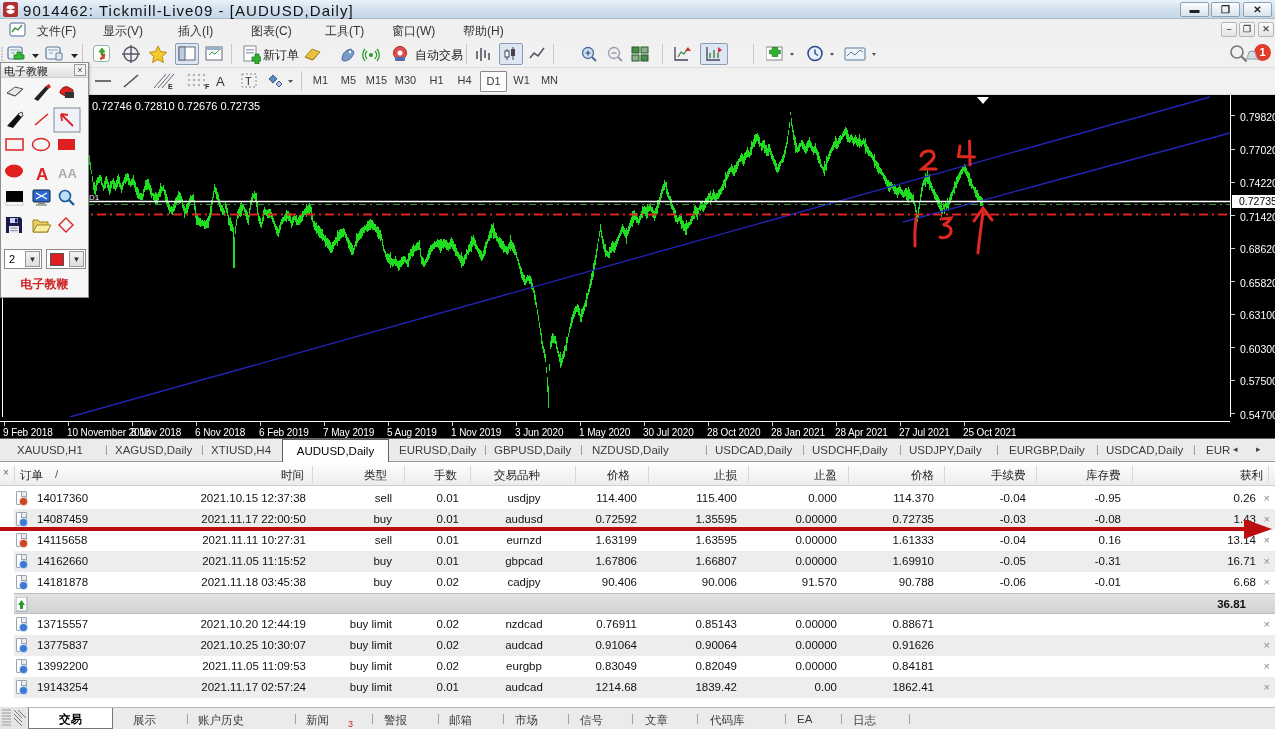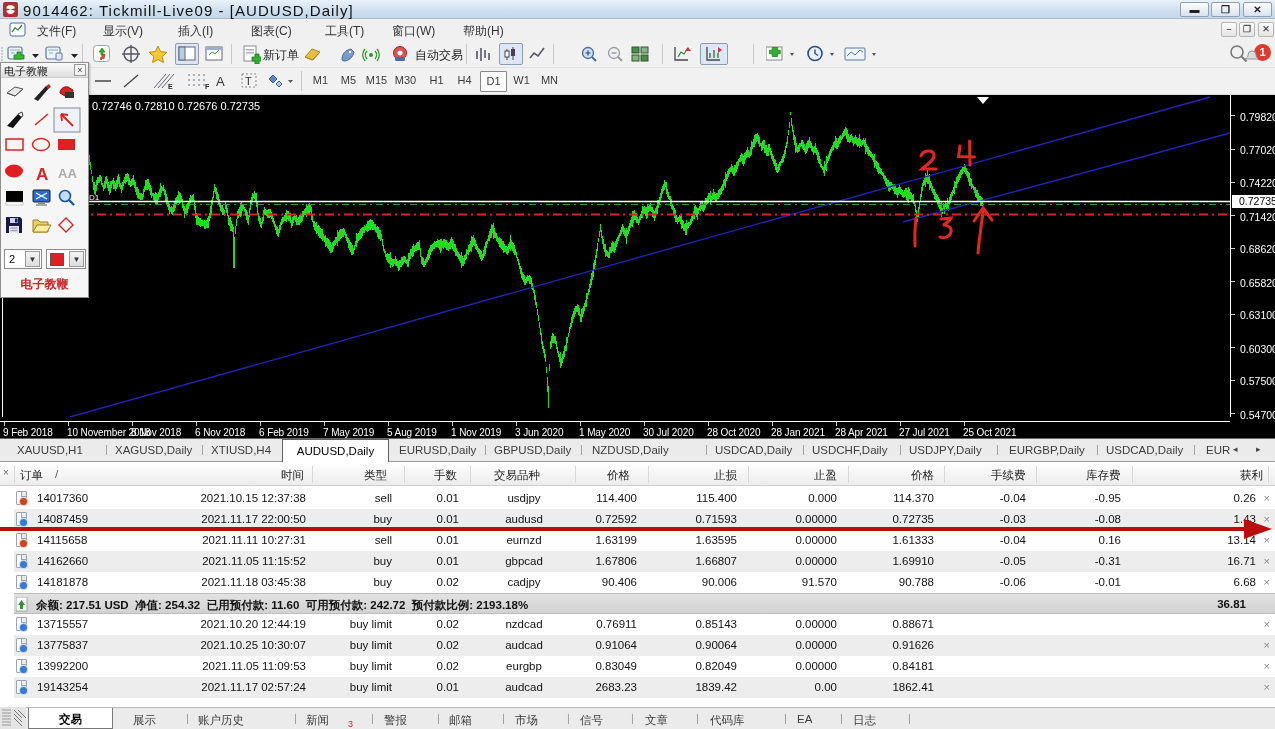--- a/index.html
+++ b/index.html
@@ -440,21 +440,21 @@
         <span class="rx">×</span>
       </div>
       <div class="trow stripe" style="top:47px">
         <span class="ric buy"></span>
         <span class="c id">14087459</span>
         <span class="c r" style="right:969px">2021.11.17 22:00:50</span>
         <span class="c r" style="right:883px">buy</span>
         <span class="c r" style="right:816px">0.01</span>
         <span class="c ctr" style="left:470px;width:80px">audusd</span>
         <span class="c r" style="right:638px">0.72592</span>
-        <span class="c r" style="right:538px">0.71593</span>
+        <span class="c r" style="right:538px">1.35595</span>
         <span class="c r" style="right:438px">0.00000</span>
         <span class="c r" style="right:341px">0.72735</span>
         <span class="c r" style="right:249px">-0.03</span>
         <span class="c r" style="right:154px">-0.08</span>
         <span class="c r" style="right:19px">1.43</span>
         <span class="rx">×</span>
       </div>
       <div class="trow" style="top:68px">
         <span class="ric sell"></span>
         <span class="c id">14115658</span>
@@ -551,35 +551,34 @@
         <span class="c r" style="right:19px"></span>
         <span class="rx">×</span>
       </div>
       <div class="trow stripe" style="top:215px">
         <span class="ric buy"></span>
         <span class="c id">19143254</span>
         <span class="c r" style="right:969px">2021.11.17 02:57:24</span>
         <span class="c r" style="right:883px">buy limit</span>
         <span class="c r" style="right:816px">0.01</span>
         <span class="c ctr" style="left:470px;width:80px">audcad</span>
-        <span class="c r" style="right:638px">2683.23</span>
+        <span class="c r" style="right:638px">1214.68</span>
         <span class="c r" style="right:538px">1839.42</span>
         <span class="c r" style="right:438px">0.00</span>
         <span class="c r" style="right:341px">1862.41</span>
         <span class="c r" style="right:249px"></span>
         <span class="c r" style="right:154px"></span>
         <span class="c r" style="right:19px"></span>
         <span class="rx">×</span>
       </div>
  <div id="balrow">
   <svg style="position:absolute;left:2px;top:3px" width="13" height="15">
           <rect x="0" y="0" width="11" height="14" fill="#fff" stroke="#9aa4b0"></rect>
           <path d="M5.5 3l3.5 5h-2v4h-3V8h-2z" fill="#2a9a2a"></path>
         </svg>
-  <span style="position:absolute;left:22px;top:4px">余额: 217.51 USD&nbsp;&nbsp;净值: 254.32&nbsp;&nbsp;已用预付款: 11.60&nbsp;&nbsp;可用预付款: 242.72&nbsp;&nbsp;预付款比例: 2193.18%</span>
   <span style="position:absolute;right:29px;top:4px">36.81</span>
  </div>
  <svg style="position:absolute;left:0;top:55px;pointer-events:none" width="1275" height="30">
   <line x1="0" y1="12" x2="1248" y2="12" stroke="#bb0f0f" stroke-width="4"></line>
   <path d="M1244 2l28 10-28 10z" fill="#bb0f0f"></path>
  </svg>
 </div>
 
 <div id="btabs">
       <div class="btab active">交易</div>

